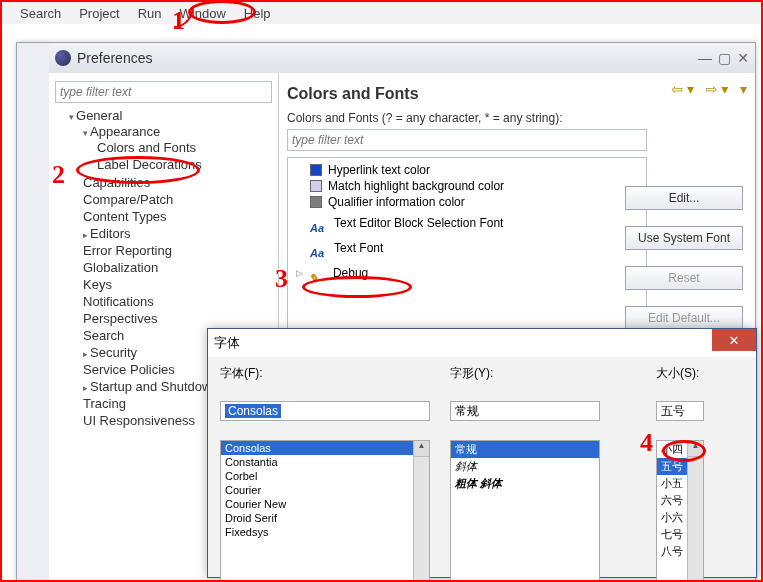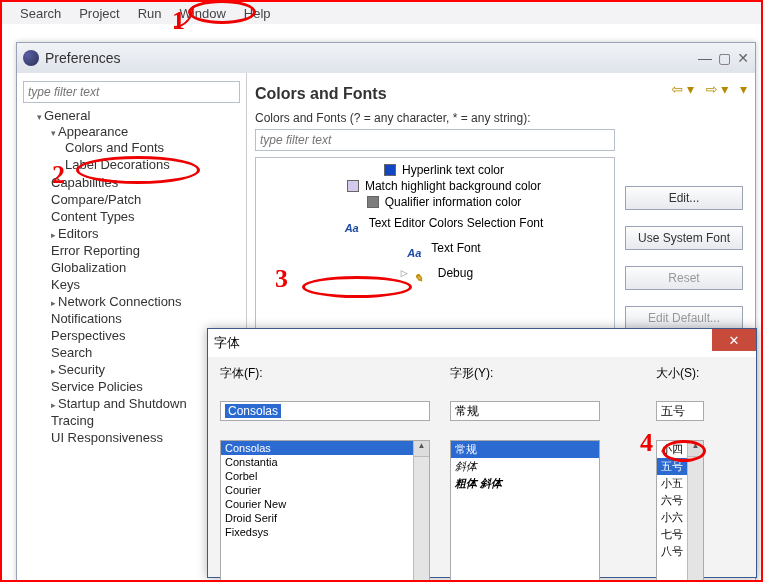--- a/index.html
+++ b/index.html
@@ -1,37 +1,37 @@
 <!DOCTYPE html>
 <html><head>
 <meta charset="utf-8">
 <style>
   * { box-sizing: border-box; font-family: "Segoe UI", Tahoma, sans-serif; }
   body { margin:0; padding:0; width:763px; height:582px; background:#fff; border:2px solid red; overflow:hidden; position:relative;}
   .menubar { height:22px; background:#f3f3f6; display:flex; align-items:center; gap:18px; padding-left:18px; font-size:13px; color:#444;}
   .menubar span { cursor:default; }
-  .pref-win { position:absolute; left:14px; top:40px; width:740px; height:540px; border:1px solid #9aa3b5; background:#eceef3; box-shadow:0 0 6px rgba(0,0,0,.2);}
+  .pref-win { position:absolute; left:14px; top:40px; width:740px; height:540px; border:1px solid #9aa3b5; background:#eceef3; box-shadow:0 0 6px rgba(0,0,0,.2);padding-left:32px;}
   .pref-title { height:30px; background:linear-gradient(#f1f3f7,#dfe3ea); display:flex; align-items:center; padding:0 6px; color:#333; font-size:14px;}
   .pref-title .eclipse-icon { width:16px; height:16px; border-radius:50%; background:radial-gradient(circle at 30% 30%,#5a5fa3,#2a2e55); margin-right:6px;}
   .pref-title-controls { margin-left:auto; display:flex; gap:6px; color:#666;}
   .pref-body { display:flex; height:calc(100% - 30px); background:#fff;}
   .tree-pane { width:230px; border-right:1px solid #ccc; padding:8px 6px; overflow:hidden;}
   .filter-input { width:100%; height:22px; border:1px solid #b8c0cc; padding:0 4px; color:#888; font-style:italic; font-size:12px;}
   .tree { margin-top:4px; font-size:13px; color:#333;}
   .tree ul { list-style:none; margin:0; padding-left:14px;}
   .tree li { padding:1px 0; white-space:nowrap;}
   .tree .exp::before { content:"▾ "; color:#666; font-size:9px;}
   .tree .col::before { content:"▸ "; color:#666; font-size:9px;}
   .right-pane { flex:1; padding:8px 8px;}
   .right-title { font-size:16px; font-weight:bold; color:#333; margin:4px 0 8px;}
   .nav-arrows { float:right; font-size:14px; color:#b58a00;}
   .right-desc { font-size:12px; color:#333; margin-bottom:4px;}
   .cf-filter { width:360px; height:22px; border:1px solid #b8c0cc; padding:0 4px; color:#888; font-style:italic; font-size:12px;}
   .cf-box { width:360px; height:200px; border:1px solid #b8c0cc; margin-top:6px; padding:4px; font-size:12px; overflow:hidden;}
-  .cf-row { display:flex; align-items:center; gap:6px; padding:1px 0 1px 18px;justify-content:center;}
+  .cf-row { display:flex; align-items:center; gap:6px; padding:1px 0 1px 18px;}
   .swatch { width:12px; height:12px; border:1px solid #666;}
   .aa { color:#1b4aa3; font-style:italic; font-weight:bold; font-size:11px; width:18px; display:inline-block;margin-top:11px;}
   .side-btns { position:absolute; right:18px; top:184px; display:flex; flex-direction:column; gap:16px; width:118px;}
   .btn { height:24px; border:1px solid #9aa3b5; background:linear-gradient(#fdfdfe,#e7e9ee); font-size:12px; color:#333; display:flex; align-items:center; justify-content:center; white-space:nowrap;}
   .btn.disabled { color:#999;}
   
   .font-dlg { position:absolute; left:205px; top:326px; width:550px; height:250px; border:1px solid #3b5a8a; background:#f3f3f3; box-shadow:0 0 10px rgba(0,0,0,.3);}
   .font-dlg-title { height:28px; background:#fff; display:flex; align-items:center; padding:0 6px; font-size:13px; position:relative;}
   .closex { position:absolute; right:0; top:0; width:44px; height:22px; background:#c74a3a; color:#fff; display:flex; align-items:center; justify-content:center; font-size:13px;}
   .font-dlg-body { display:flex; padding:8px 12px; gap:20px; font-size:12px;}
@@ -83,21 +83,20 @@
                   <li><span>Label Decorations</span></li>
                 </ul>
               </li>
               <li><span>Capabilities</span></li>
               <li><span>Compare/Patch</span></li>
               <li><span>Content Types</span></li>
               <li class="col"><span>Editors</span></li>
               <li><span>Error Reporting</span></li>
               <li><span>Globalization</span></li>
               <li><span>Keys</span></li>
-              <li class="col"><span>Network Connections</span></li>
               <li><span>Notifications</span></li>
               <li><span>Perspectives</span></li>
               <li><span>Search</span></li>
               <li class="col"><span>Security</span></li>
               <li><span>Service Policies</span></li>
               <li class="col"><span>Startup and Shutdown</span></li>
               <li><span>Tracing</span></li>
               <li><span>UI Responsiveness</span></li>
             </ul>
           </li>
@@ -118,21 +117,21 @@
         <div class="cf-row">
           <span class="swatch" style="background:#d5c9ec"></span>
           <span>Match highlight background color</span>
         </div>
         <div class="cf-row">
           <span class="swatch" style="background:#7d7d7d"></span>
           <span>Qualifier information color</span>
         </div>
         <div class="cf-row" style="font-family:monospace;">
           <span class="aa">Aa</span>
-          <span>Text Editor Colors Selection Font</span>
+          <span>Text Editor Block Selection Font</span>
         </div>
         <div class="cf-row">
           <span class="aa">Aa</span>
           <span>Text Font</span>
         </div>
         <div class="cf-row" style="padding-left:4px;">
           <span style="color:#888;font-size:9px;">▷</span>
           <span class="aa" style="color:#c38b00">✎</span>
           <span>Debug</span>
         </div>

